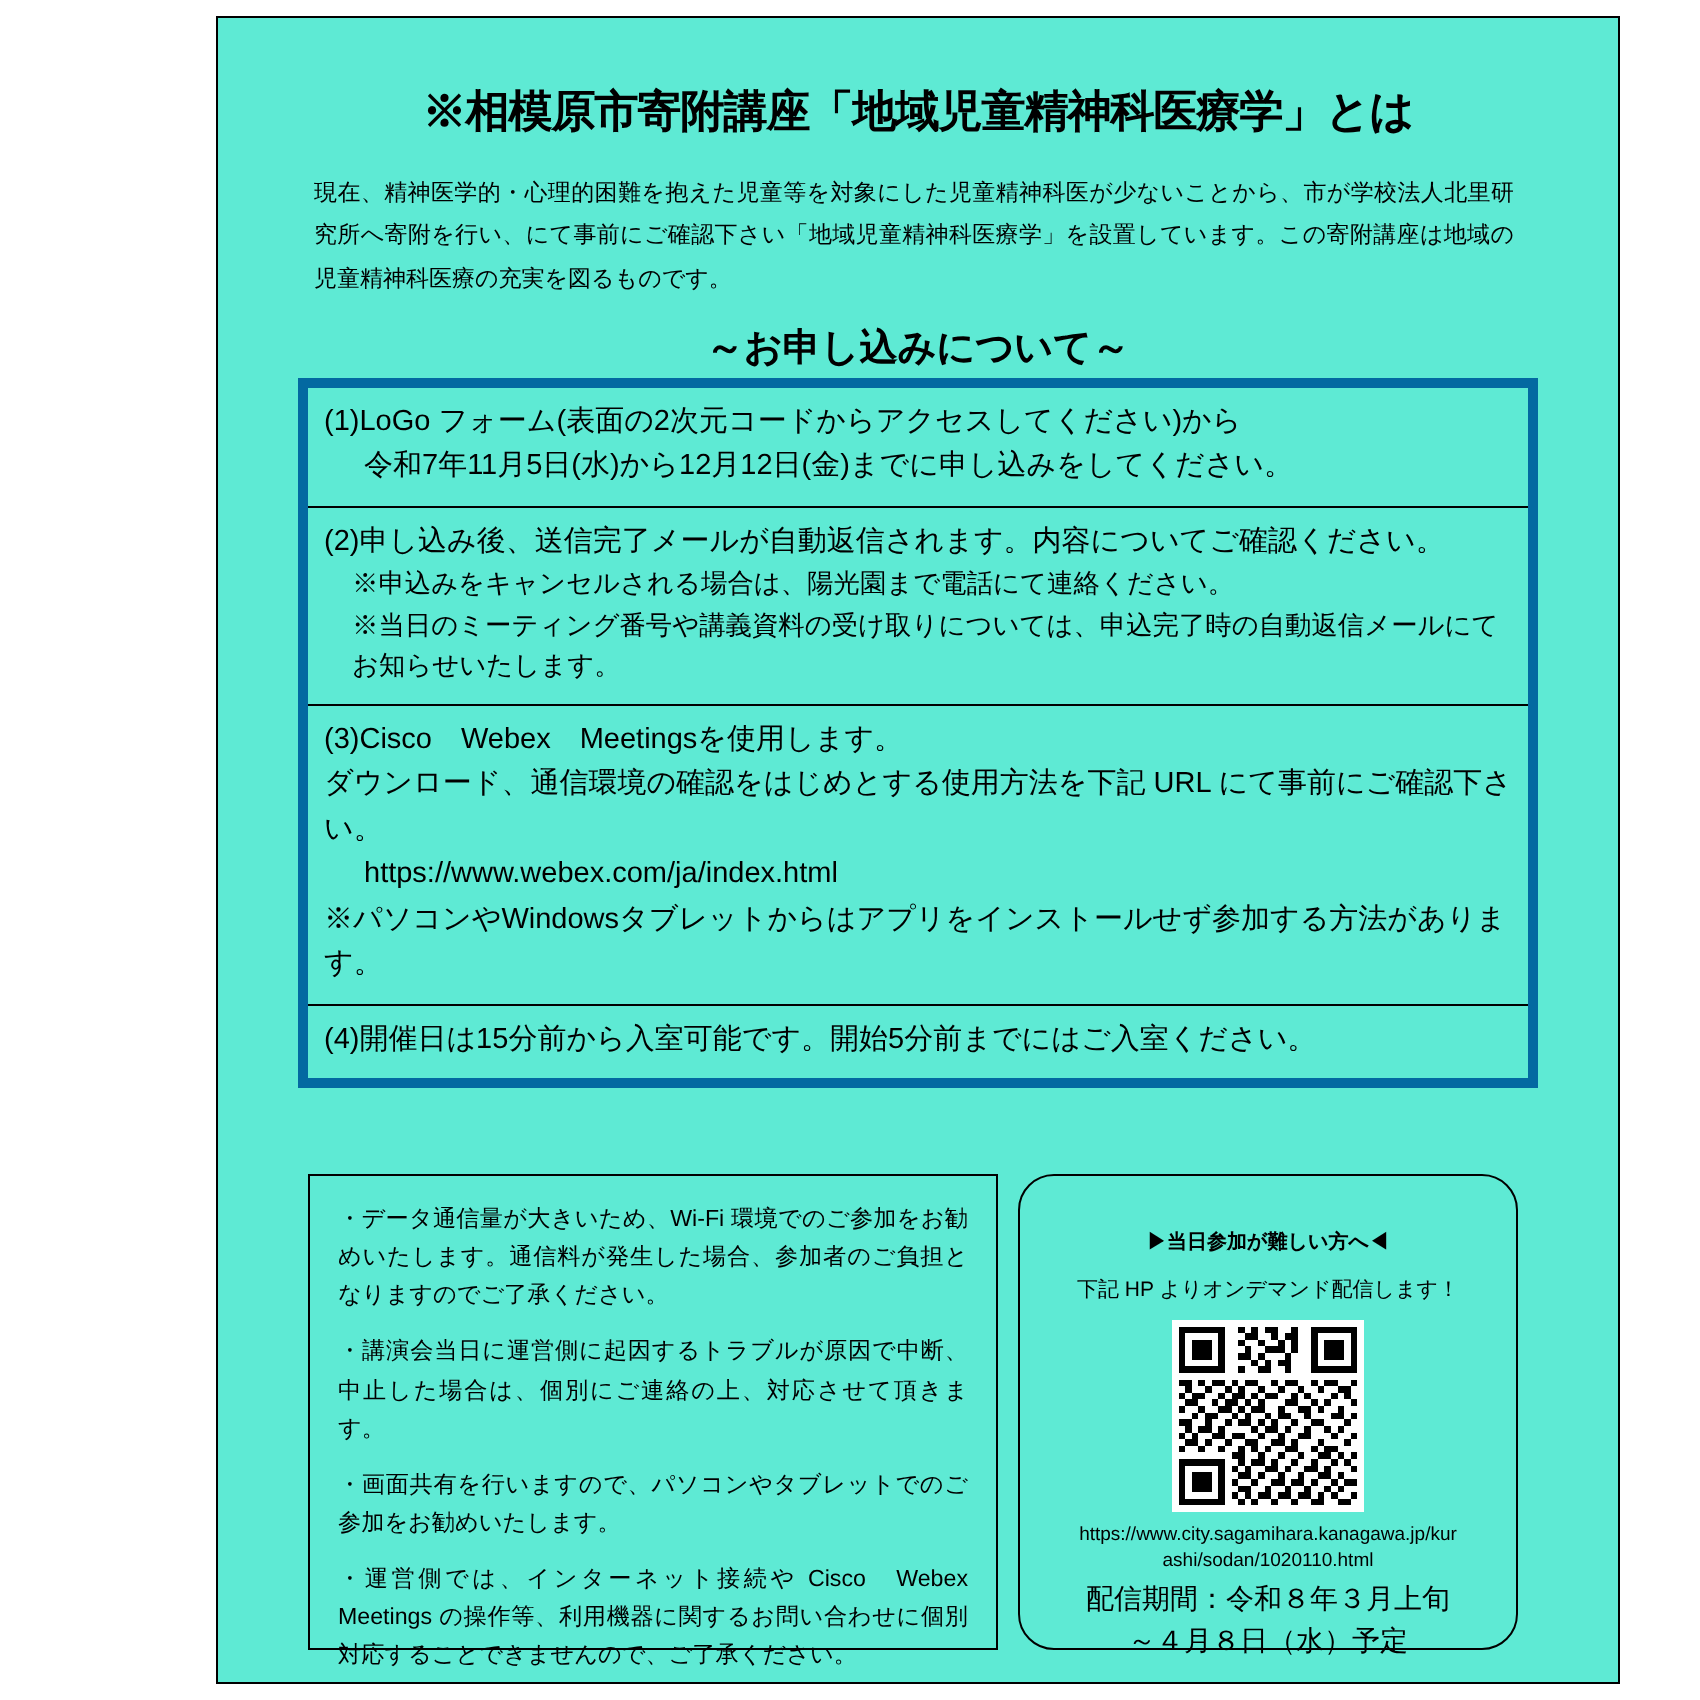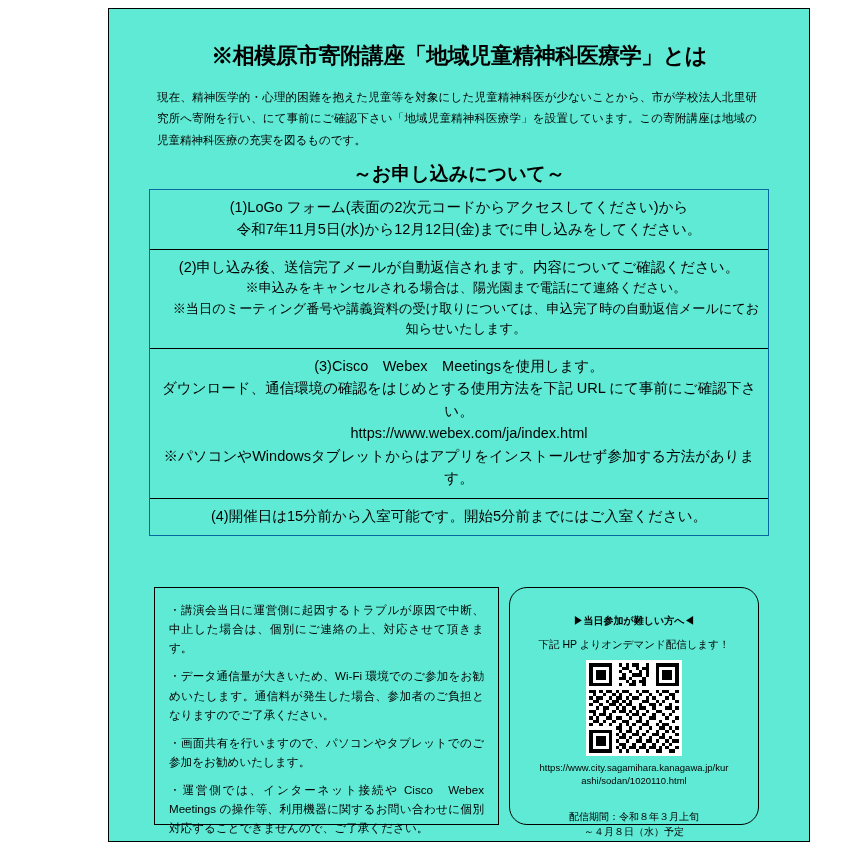--- a/index.html
+++ b/index.html
@@ -60,23 +60,22 @@
     text-align: center;
     font-size: 19px;
     font-weight: bold;
   }
 
   .box-stack {
     position: absolute;
     left: 40px;
     top: 180px;
     width: 620px;
-    border: 1px solid #0369a1;
+    border: 5px solid #0369a1;
     box-sizing: border-box;
-    text-align: center;
   }
   .box {
     border-bottom: 1px solid #000;
     padding: 6px 8px 8px 8px;
     box-sizing: border-box;
   }
   .box:last-child { border-bottom: none; }
   .box .line {
     font-size: 14.5px;
     line-height: 1.55;
@@ -142,22 +141,22 @@
     margin: 8px auto 6px auto;
     background-color: #fff;
   }
   .qr-url {
     font-size: 9.5px;
     line-height: 1.35;
     word-break: break-all;
     padding: 0 18px;
   }
   .qr-period {
-    font-size: 10px;
-    margin-top: 21px;
+    font-size: 14px;
+    margin-top: 1px;
     line-height: 1.5;
   }
 </style>
 </head>
 <body>
 
 <div class="page">
   <div class="inner">
 
     <div class="main-title">※相模原市寄附講座「地域児童精神科医療学」とは</div>
@@ -189,22 +188,22 @@
       </div>
 
       <div class="box">
         <div class="line">(4)開催日は15分前から入室可能です。開始5分前までにはご入室ください。</div>
       </div>
 
     </div>
 
 
     <div class="onegai-box">
+      <div class="item">・データ通信量が大きいため、Wi-Fi 環境でのご参加をお勧めいたします。通信料が発生した場合、参加者のご負担となりますのでご了承ください。</div>
       <div class="item">・講演会当日に運営側に起因するトラブルが原因で中断、中止した場合は、個別にご連絡の上、対応させて頂きます。</div>
-      <div class="item">・データ通信量が大きいため、Wi-Fi 環境でのご参加をお勧めいたします。通信料が発生した場合、参加者のご負担となりますのでご了承ください。</div>
       <div class="item">・画面共有を行いますので、パソコンやタブレットでのご参加をお勧めいたします。</div>
       <div class="item">・運営側では、インターネット接続や Cisco　Webex　Meetings の操作等、利用機器に関するお問い合わせに個別対応することできませんので、ご了承ください。</div>
 
     </div>
 
     <div class="qr-panel">
       <div class="qr-title">▶当日参加が難しい方へ◀</div>
       <div class="qr-sub">下記 HP よりオンデマンド配信します！</div>
       <div class="qr-code">
         <svg width="96" height="96" viewBox="0 0 29 29" shape-rendering="crispEdges" aria-hidden="true">

